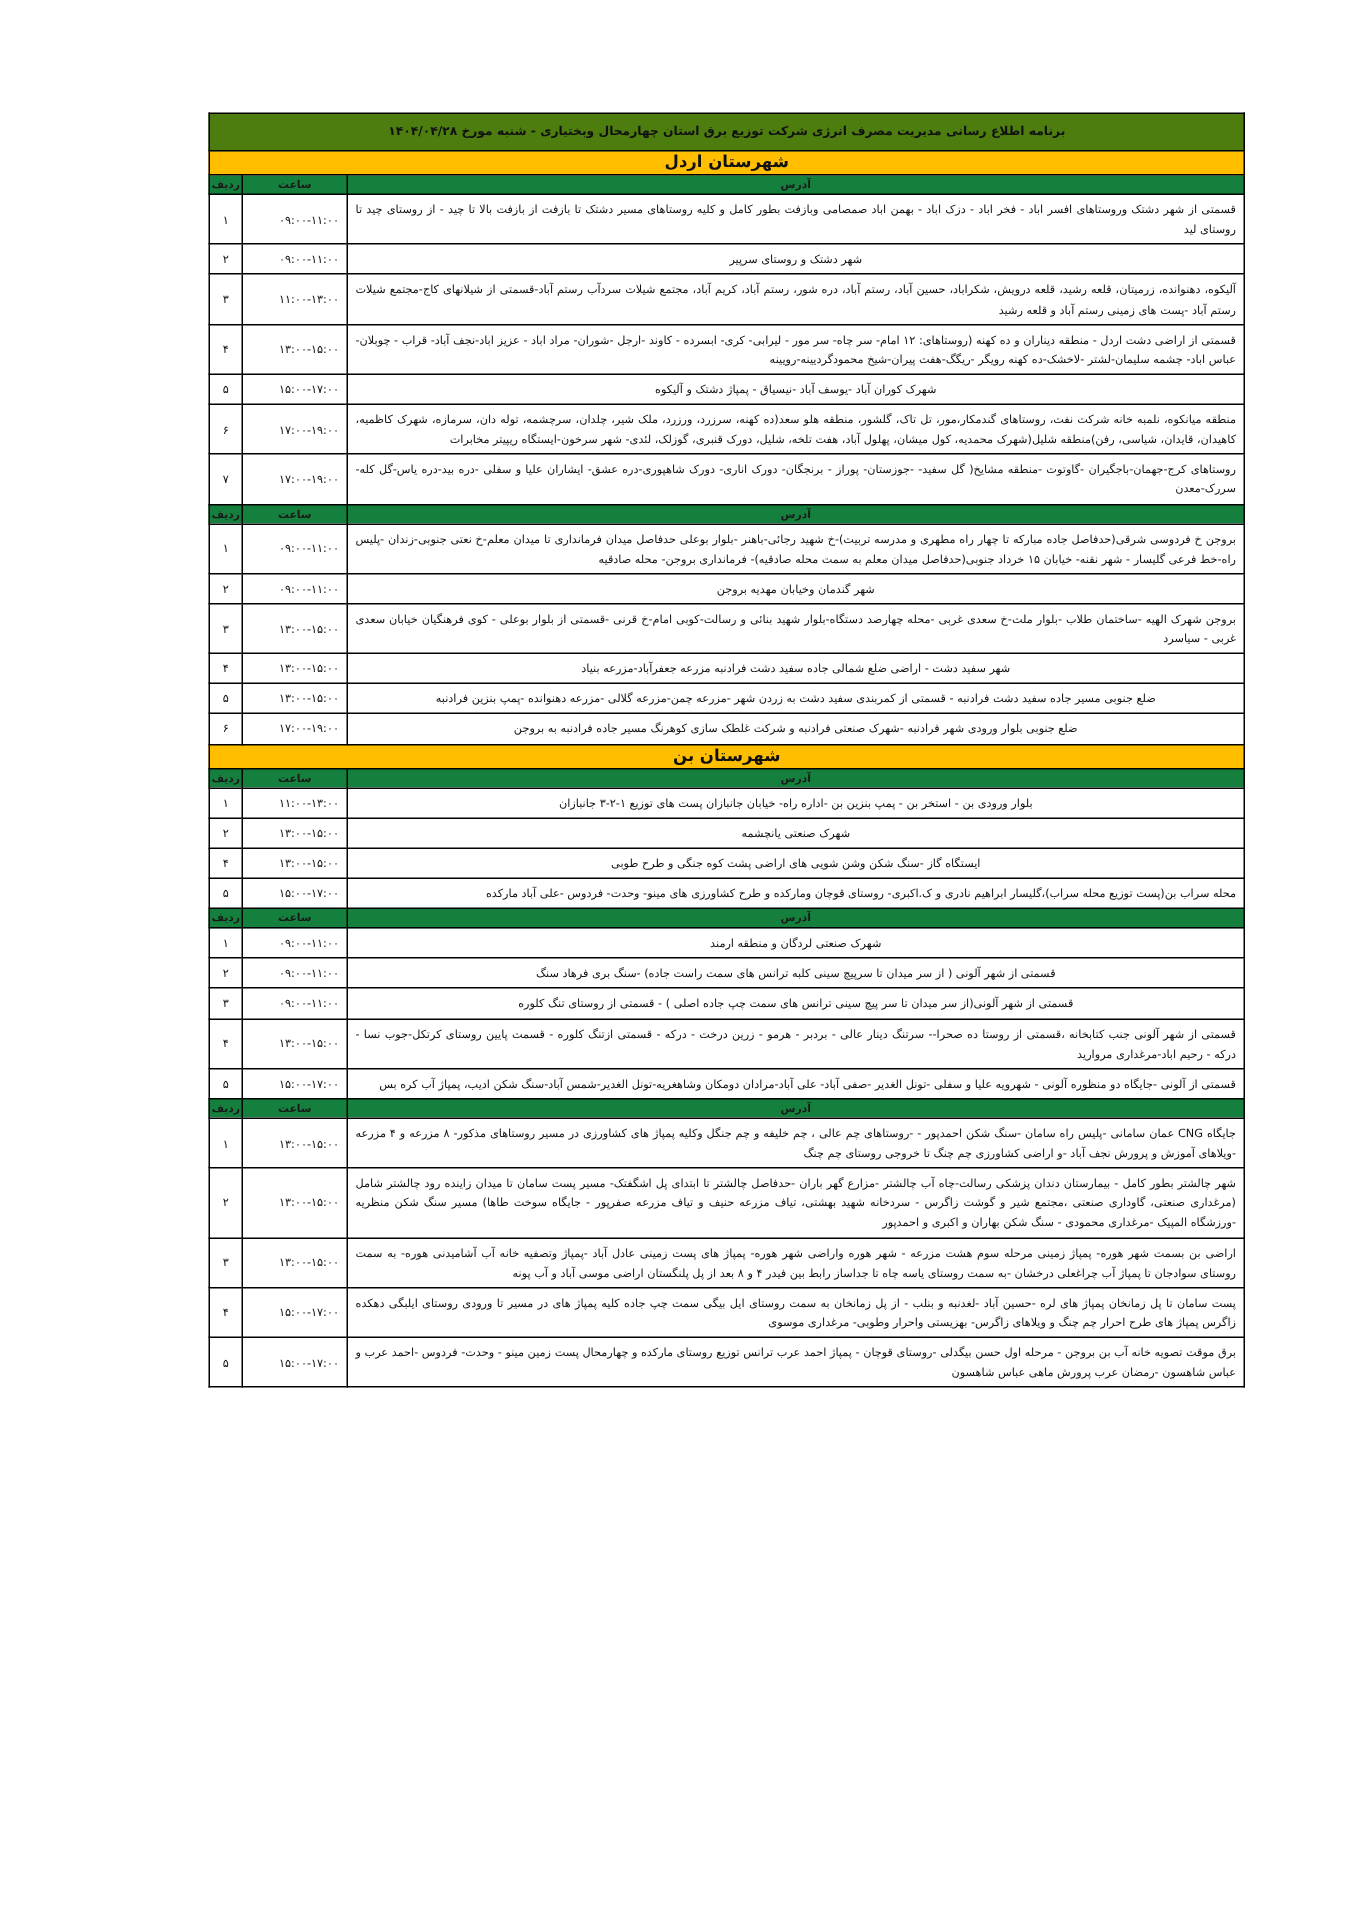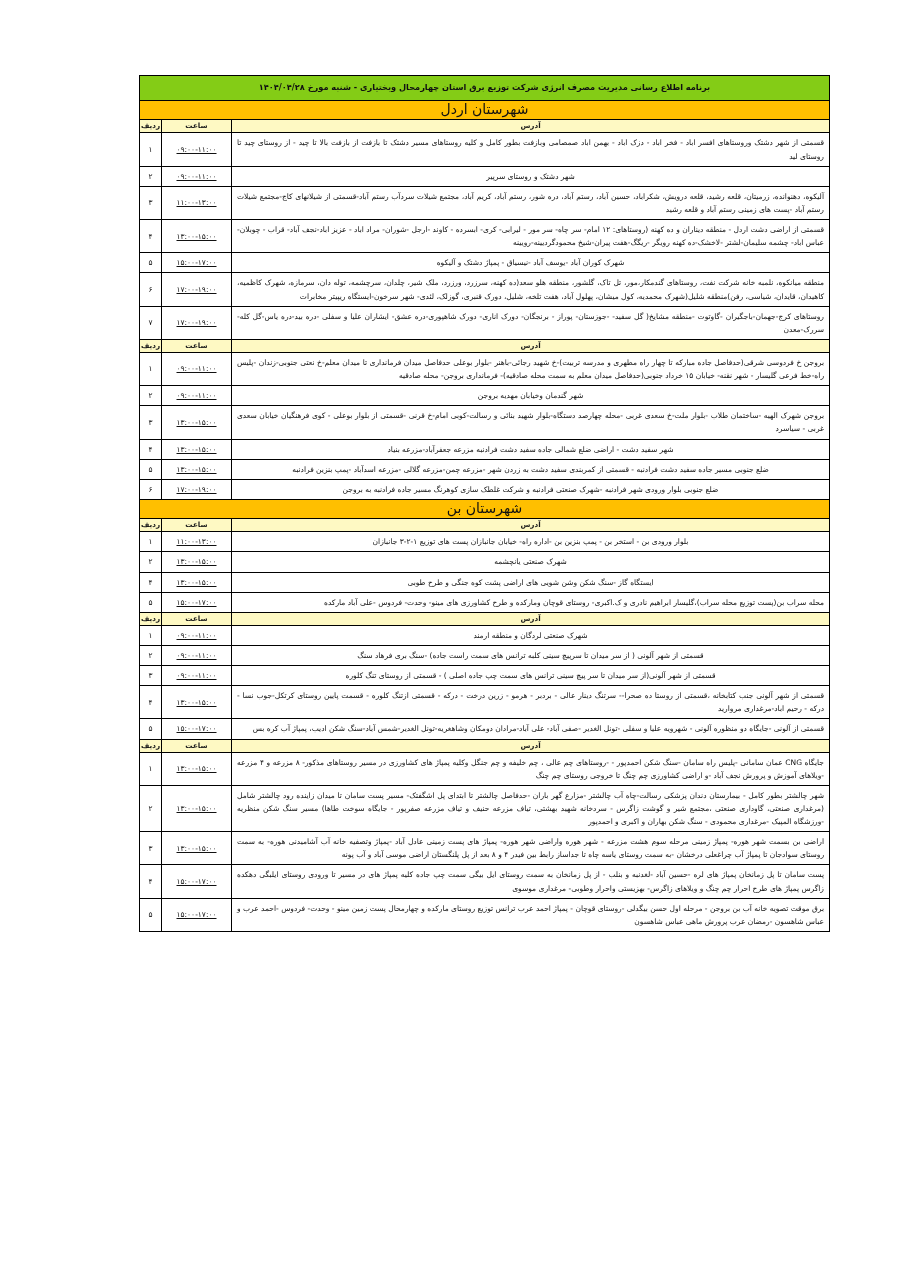--- a/index.html
+++ b/index.html
@@ -40,42 +40,42 @@
     vertical-align: middle;
     box-sizing: border-box;
   }
   
   col.c-addr  { width: 598px; }
   col.c-time  { width: 70px;  }
   col.c-row   { width: 22px;  }
 
   
   tr.doc-title td {
-    background: #84cc16;
+    background: #4d7c0f;
     text-align: center;
     font-size: 8.2px;
     font-weight: bold;
     line-height: 1.4;
     height: 25px;
     padding: 4px 6px;
     letter-spacing: 0px;
   }
   
   tr.county td {
     background: #FFBF00;
     text-align: center;
-    font-size: 14px;
-    font-weight: normal;
+    font-size: 11px;
+    font-weight: bold;
     height: 14px;
     padding: 1px 0 2px 0;
     line-height: 1.1;
   }
   
   tr.colhead td {
-    background: #fef9c3;
+    background: #15803d;
     text-align: center;
     font-size: 7.2px;
     font-weight: bold;
     height: 13px;
     padding: 1px 0;
     line-height: 1.1;
     color: #1a1a1a;
   }
   
   tr.data td {
@@ -86,25 +86,23 @@
   }
   td.addr {
     text-align: justify;
     text-align-last: right;
   }
   td.addr.center {
     text-align: right;
     text-align-last: center;
   }
   td.time {
-    text-align: center;
     font-size: 7.4px;
     white-space: nowrap;
     letter-spacing: -0.2px;
-    text-decoration: underline;
   }
   td.rownum {
     text-align: center;
     font-size: 7.6px;
   }
 </style>
 </head>
 <body>
 
 <div id="page">
@@ -181,21 +179,21 @@
             <td class="addr">بروجن شهرک الهیه -ساختمان طلاب -بلوار ملت-خ سعدی غربی -محله چهارصد دستگاه-بلوار شهید بنائی و رسالت-کوبی امام-خ قرنی -قسمتی از بلوار بوعلی - کوی فرهنگیان خیابان سعدی غربی - سیاسرد</td>
             <td class="time">۱۳:۰۰-۱۵:۰۰</td>
             <td class="rownum">۳</td>
           </tr>
           <tr class="data">
             <td class="addr center">شهر سفید دشت - اراضی ضلع شمالی جاده سفید دشت فرادنبه مزرعه جعفرآباد-مزرعه بنیاد</td>
             <td class="time">۱۳:۰۰-۱۵:۰۰</td>
             <td class="rownum">۴</td>
           </tr>
           <tr class="data">
-            <td class="addr center">ضلع جنوبی مسیر جاده سفید دشت فرادنبه - قسمتی از کمربندی سفید دشت به زردن شهر -مزرعه چمن-مزرعه گلالی -مزرعه اسدآباد -پمپ بنزین فرادنبه</td>
+            <td class="addr center">ضلع جنوبی مسیر جاده سفید دشت فرادنبه - قسمتی از کمربندی سفید دشت به زردن شهر -مزرعه چمن-مزرعه گلالی -مزرعه دهنوانده -پمپ بنزین فرادنبه</td>
             <td class="time">۱۳:۰۰-۱۵:۰۰</td>
             <td class="rownum">۵</td>
           </tr>
           <tr class="data">
             <td class="addr center">ضلع جنوبی بلوار ورودی شهر فرادنبه -شهرک صنعتی فرادنبه و شرکت غلطک سازی کوهرنگ مسیر جاده فرادنبه به بروجن</td>
             <td class="time">۱۷:۰۰-۱۹:۰۰</td>
             <td class="rownum">۶</td>
           </tr>
           <tr class="county">
             <td colspan="3">شهرستان بن</td>

